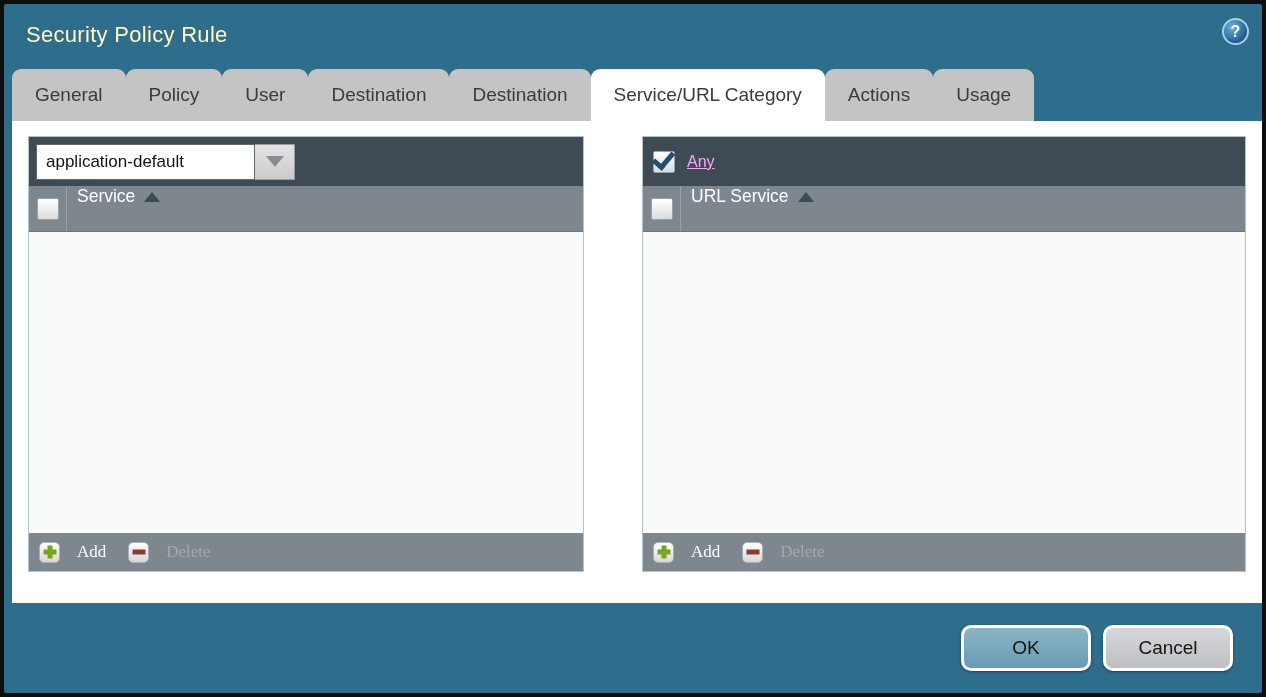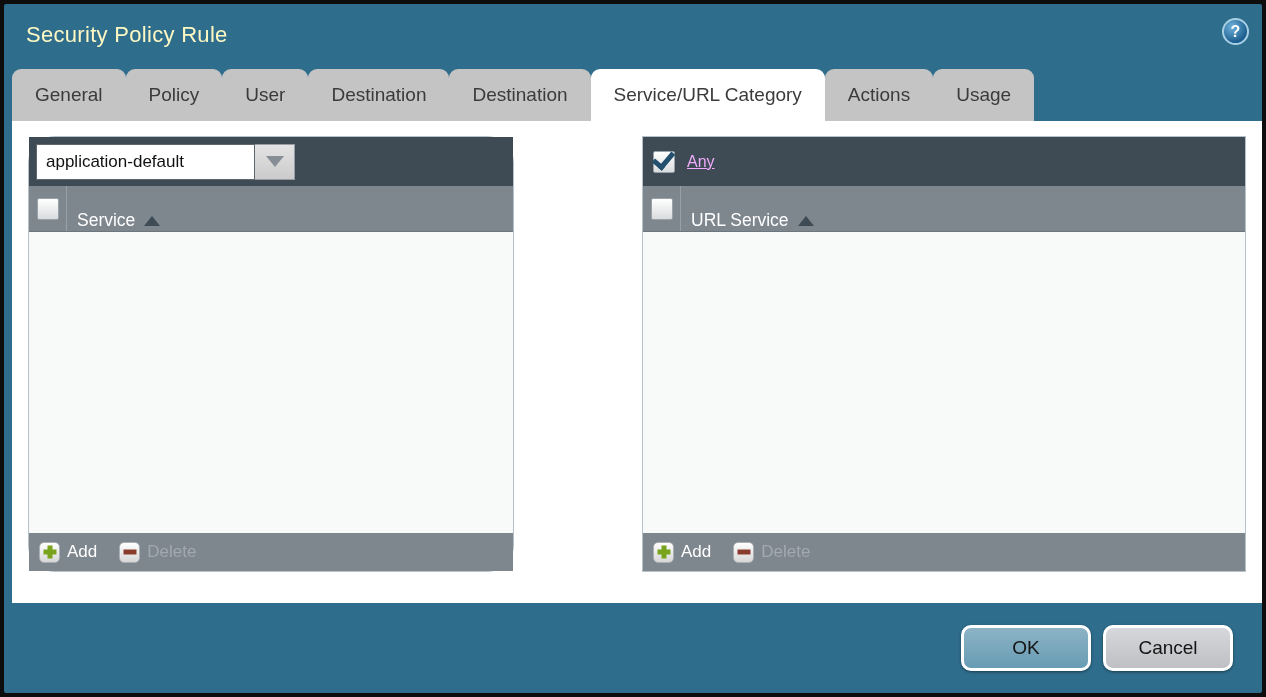--- a/index.html
+++ b/index.html
@@ -49,29 +49,29 @@
     width:1250px; height:482px;
     background:#ffffff;
   }
   
   .panel {
     position:absolute; top:15px; height:436px;
     border:1px solid #b5c2ca;
     display:flex; flex-direction:column;
     background:#f8f9f9;
   }
-  .panel-left  { left:16px;  width:486px;border-radius:27px; }
+  .panel-left  { left:16px;  width:556px; }
   .panel-right { left:630px; width:604px; }
   .panel-header {
     height:49px; background:#3e4a54; flex:0 0 auto;
     display:flex; align-items:center; padding:0 7px;
   }
   .col-header {
     height:46px; background:#7e868e; flex:0 0 auto;
-    display:flex; align-items:flex-end;
+    display:flex; align-items:flex-start;
     border-bottom:1px solid #6d757d;
   }
   .panel-body { flex:1 1 auto; background:#f8f9f9; }
   .panel-footer {
     height:38px; background:#7e868e; flex:0 0 auto;
     display:flex; align-items:center; padding:0 10px; gap:22px;
   }
   
   .dropdown { display:flex; align-items:stretch; height:36px; }
   .dd-input {
@@ -116,23 +116,23 @@
     margin-right:0;
   }
   .cb-cell .checkbox { margin:0 auto; }
   .col-label {
     color:#ffffff; font-size:17.5px; margin-left:10px;
     display:flex; align-items:center;
   }
   .any-label { color:#f0abfc; font-size:16px; margin-left:12px;text-decoration:underline; }
   
   .tool-btn {
-    display:flex; align-items:center; gap:7px;
+    display:flex; align-items:center; gap:17px;
     cursor:pointer; background:none; border:none;
-    font-family:Liberation Sans, sans-serif;
+    font-family:Liberation Serif, serif;
   }
   .icon-sq {
     width:21px; height:21px; border-radius:5px; position:relative;
     background:linear-gradient(#ffffff,#d7d7d7);
     border:1px solid #a9afb4;
   }
   .plus-icon::before, .plus-icon::after {
     content:""; position:absolute; background:#78a31d;
     left:50%; top:50%;
   }

